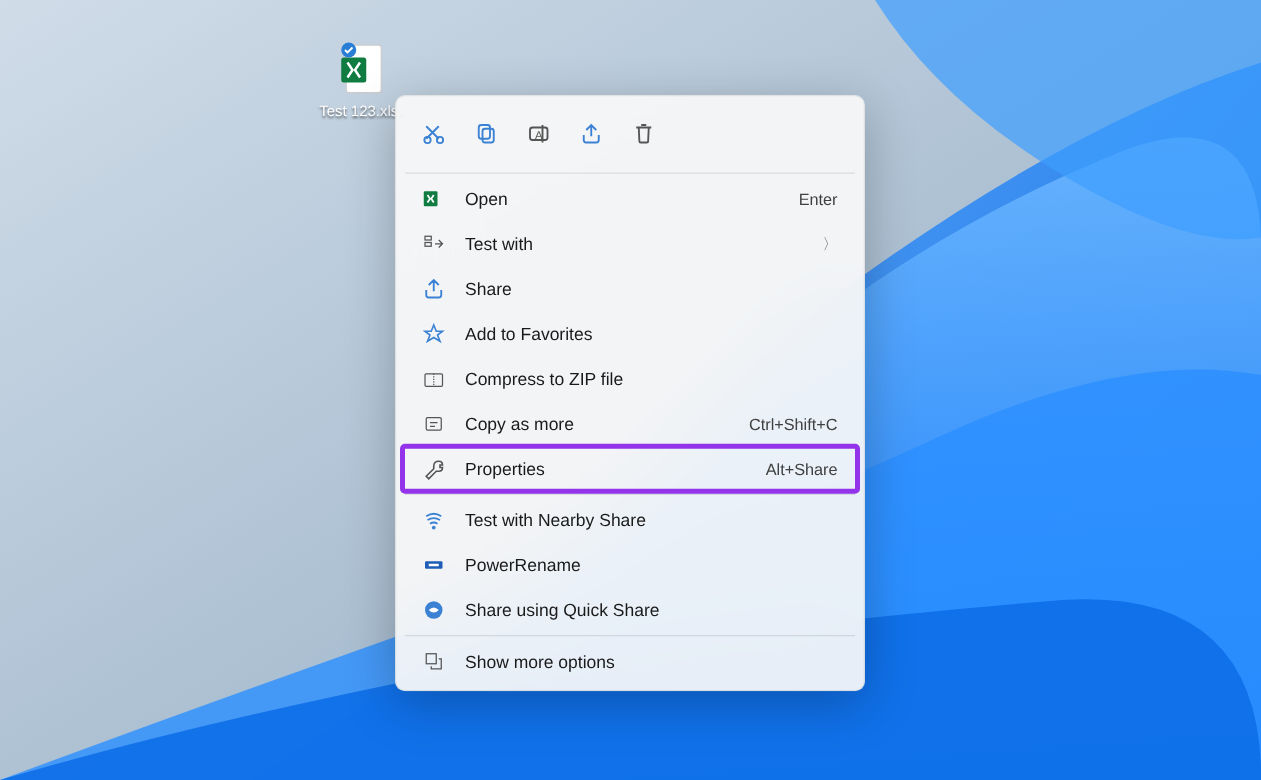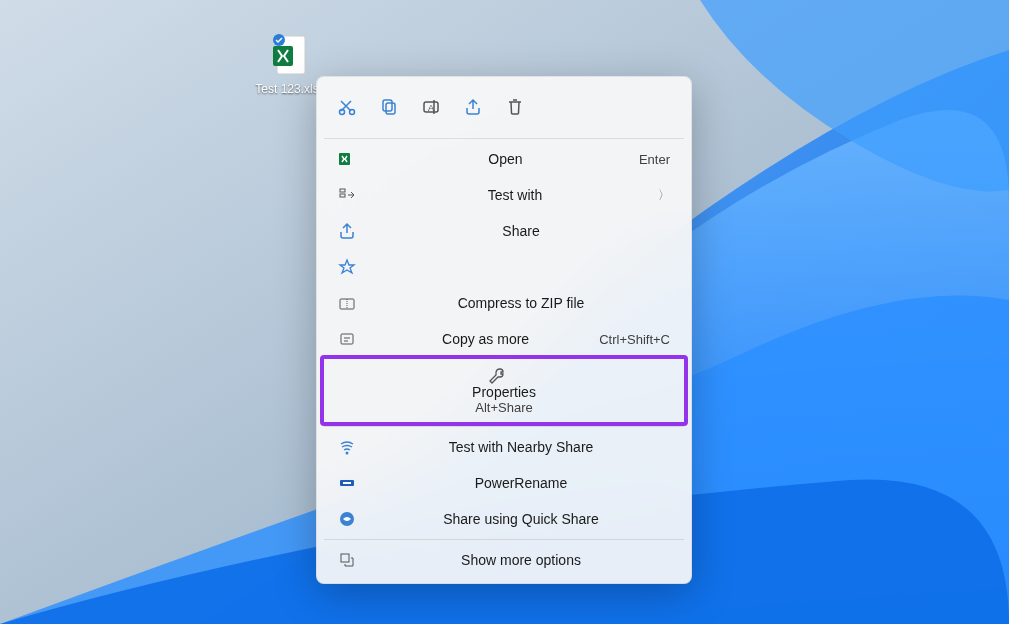--- a/index.html
+++ b/index.html
@@ -80,32 +80,31 @@
       cursor: pointer;
       border-radius: 4px;
       font-size: 14px;
       color: #1a1a1a;
       position: relative;
     }
     .menu-item.highlighted {
       outline: 4px solid #9333ea;
       outline-offset: -2px;
       border-radius: 2px;
-      flex-direction: column;
     }
     .menu-icon {
       width: 18px;
       height: 18px;
       margin-right: 16px;
       display: flex;
       align-items: center;
       justify-content: center;
       flex-shrink: 0;
     }
-    .menu-label { flex: 1; text-align: center; }
+    .menu-label { flex: 1; }
     .menu-shortcut {
       color: #404040;
       font-size: 13px;
     }
     .chevron {
       color: #6b6b6b;
       font-size: 12px;
     }
   </style>
 </head>
@@ -215,20 +214,21 @@
       </span>
     <span class="menu-label">Share</span>
   </div>
 
   <div class="menu-item">
     <span class="menu-icon">
         <svg width="18" height="18" viewBox="0 0 18 18">
           <path d="M 9 2 L 11 7 L 16 7 L 12 10 L 14 15 L 9 12 L 4 15 L 6 10 L 2 7 L 7 7 Z" fill="none" stroke="#3b82d4" stroke-width="1.3"></path>
         </svg>
       </span>
+    <span class="menu-label">Add to Favorites</span>
   </div>
 
   <div class="menu-item">
     <span class="menu-icon">
         <svg width="18" height="18" viewBox="0 0 18 18">
           <rect x="2" y="5" width="14" height="10" rx="1" fill="none" stroke="#555"></rect>
           <line x1="9" y1="5" x2="9" y2="15" stroke="#555" stroke-dasharray="1 1"></line>
         </svg>
       </span>
     <span class="menu-label">Compress to ZIP file</span>

